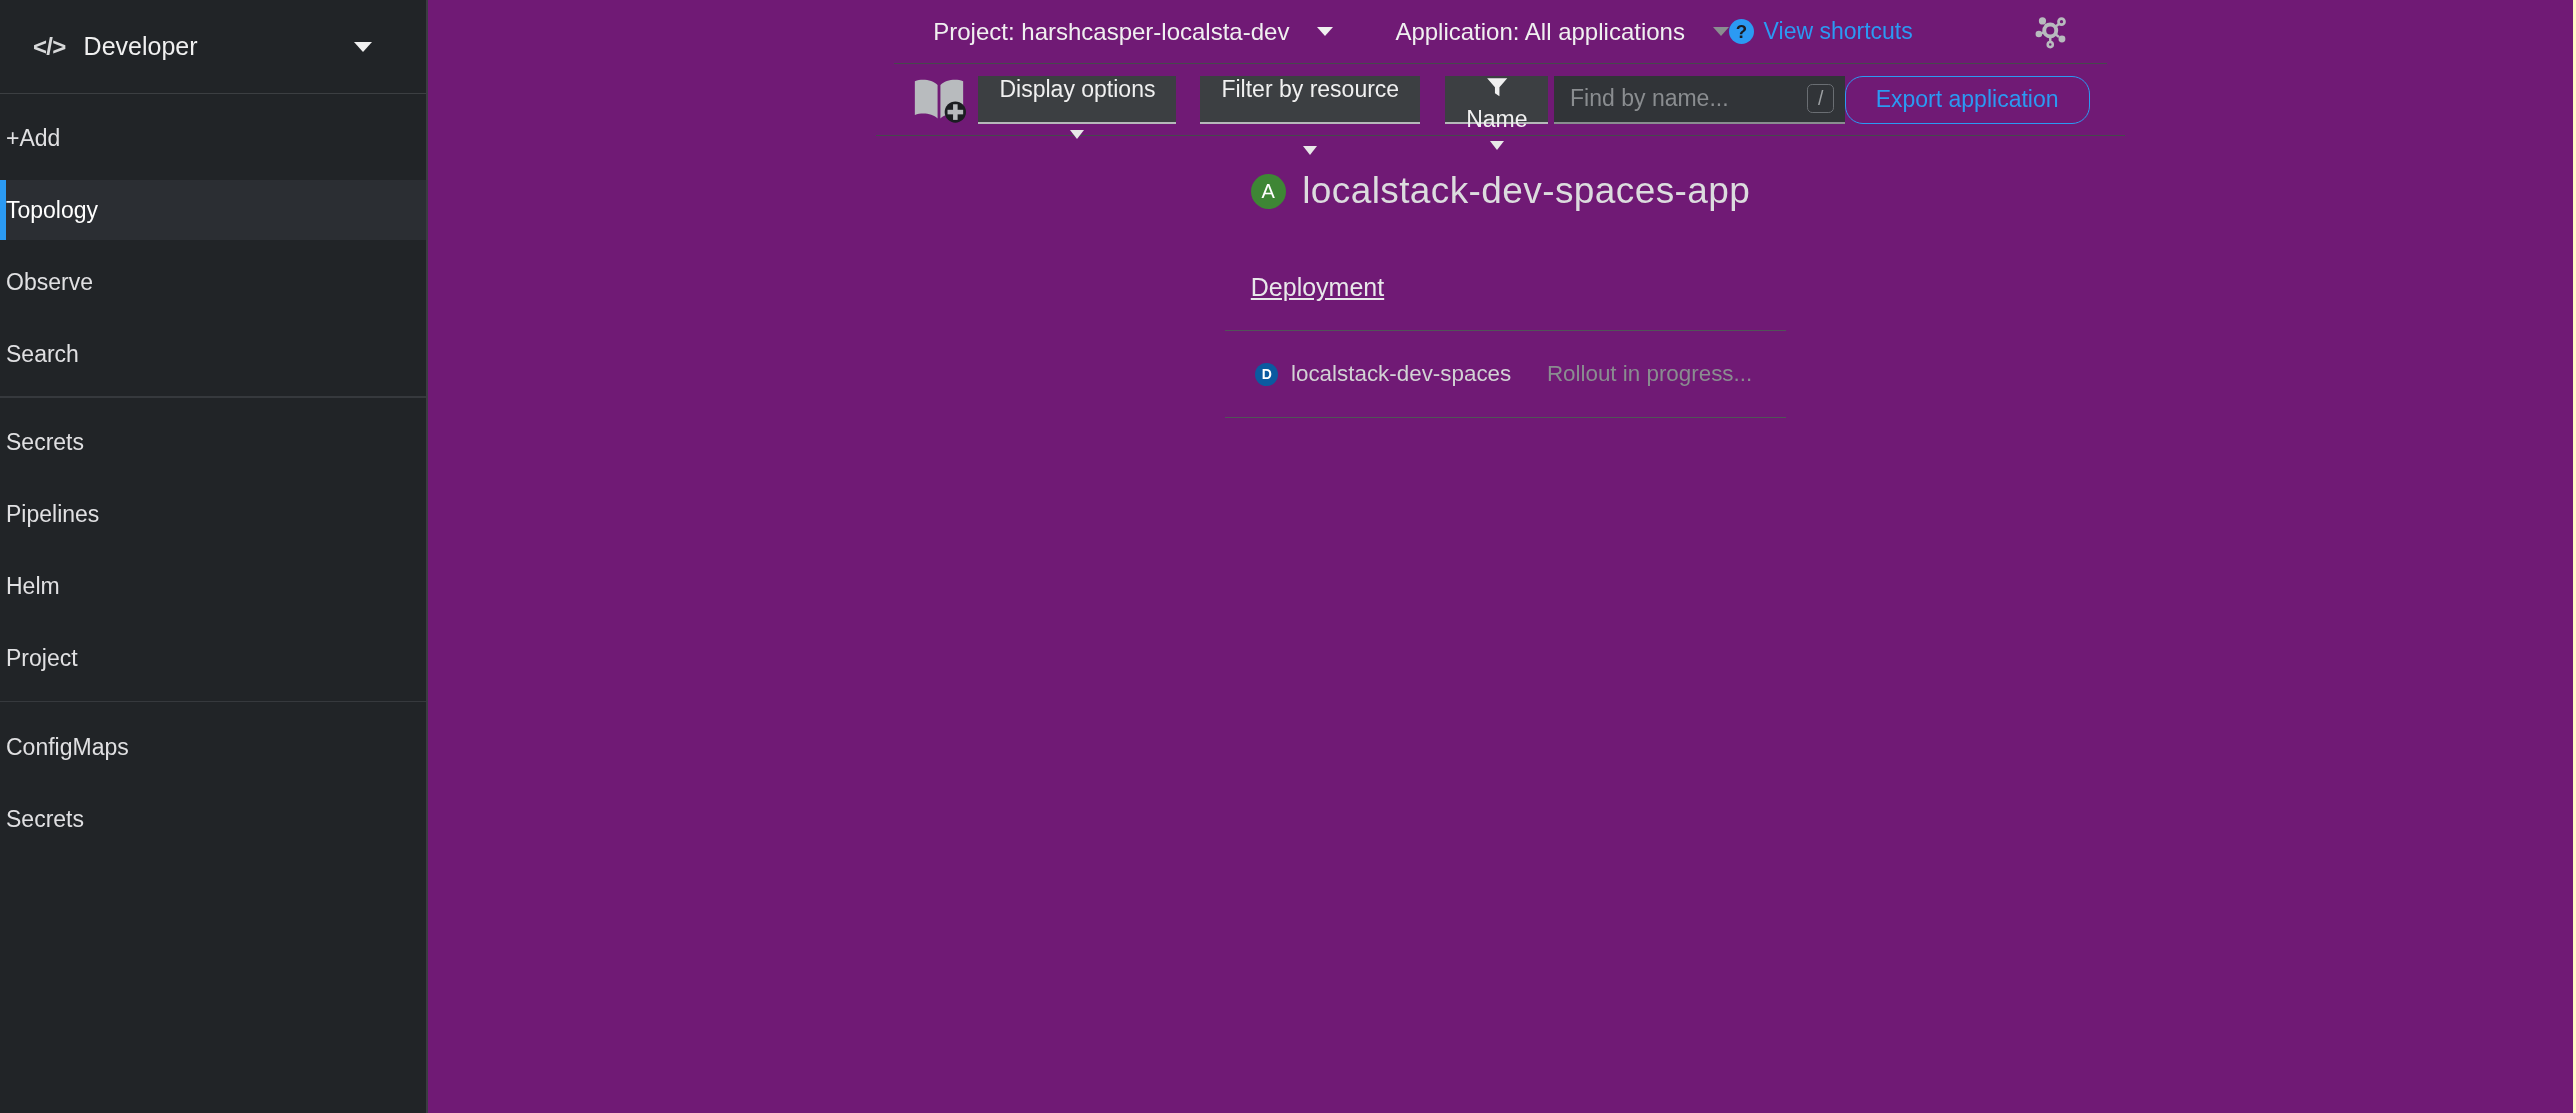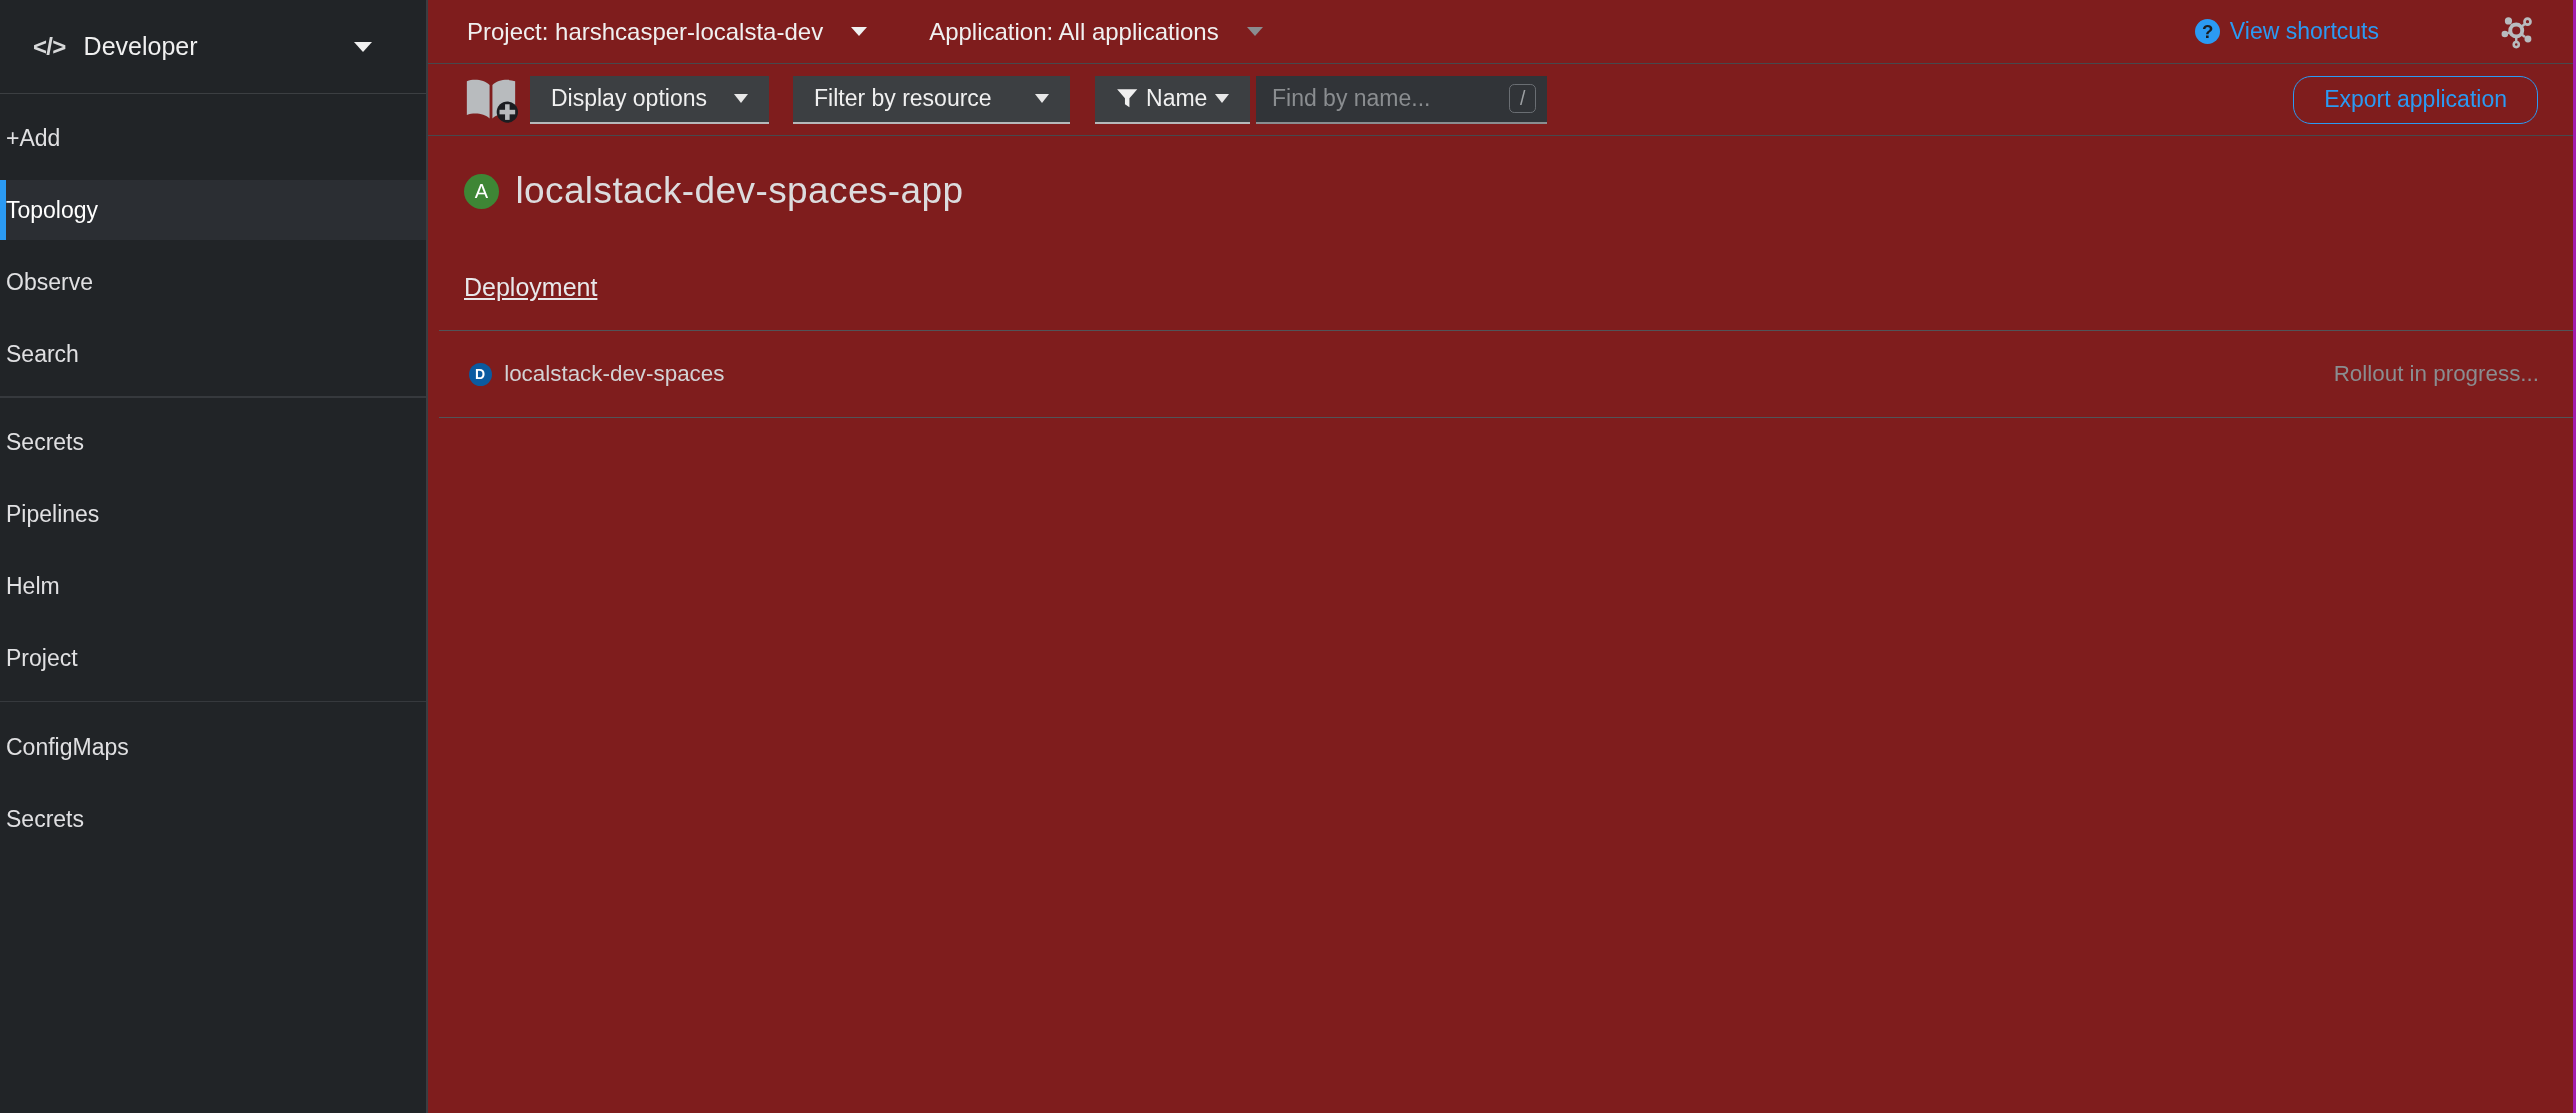--- a/index.html
+++ b/index.html
@@ -11,35 +11,35 @@
   .persp { height:94px; min-height:94px; border-bottom:1.5px solid #3c3f42; display:flex; align-items:center; padding:0 54px 0 33px; gap:18px; color:#f0f0f0; font-size:25px; cursor:pointer; }
   .dev-icon { font-weight:700; font-size:24px; color:#d8d9da; letter-spacing:-0.7px; }
   .caret { width:0; height:0; border-left:9px solid transparent; border-right:9px solid transparent; border-top:10.5px solid currentColor; display:inline-block; }
   .persp .caret { margin-left:auto; }
   .nav { list-style:none; padding-top:14px; }
   .nav-item { height:60px; display:flex; align-items:center; margin-bottom:12px; font-size:23px; color:#e0e0e2; border-left:6px solid transparent; cursor:pointer; }
   .nav-item.selected { background:#2b2e33; border-left-color:#2b9af3; color:#ffffff; }
   .nav-divider { height:1.5px; background:#36393d; margin:3px 0 15px 0; }
 
   
-  .main { flex:1; display:flex; flex-direction:column; background:#7f1d1d; border-right:3px solid #a21caf; }
+  .main { flex:1; display:flex; flex-direction:column; background:#701a75; border-right:3px solid #fef9c3;align-items:center; }
 
   .masthead { height:64px; min-height:64px; border-bottom:1.5px solid #46494d; display:flex; align-items:center; padding:0 38px 0 39px; font-size:24px; color:#f0f0f0; }
   .switch { display:flex; align-items:center; gap:28px; cursor:pointer; }
   .switch .caret { border-left-width:8.2px; border-right-width:8.2px; border-top-width:9.7px; }
   .app-switch { margin-left:62px; }
   .app-switch .caret { color:#8a8d90; }
   .mast-right { margin-left:auto; display:flex; align-items:center; }
   .shortcut-link { display:flex; align-items:center; gap:9.7px; color:#2b9af3; font-size:23px; cursor:pointer; }
   .q-icon { width:25px; height:25px; border-radius:50%; background:#2b9af3; color:#1b1d21; font-weight:700; font-size:18.7px; display:flex; align-items:center; justify-content:center; }
   .topo-icon { margin-left:120px; cursor:pointer; display:flex; }
 
   .toolbar { height:72px; min-height:72px; border-bottom:1.5px solid #46494d; display:flex; align-items:center; padding:0 35px 0 36px; }
   .book-icon { display:flex; margin-right:12px; cursor:pointer; }
-  .select { height:48px; background:#3c3f42; border-bottom:2.2px solid #b6b8ba; color:#f0f0f0; font-size:23px; display:flex; align-items:center; padding:0 21px; gap:27px; cursor:pointer; }
+  .select { height:48px; background:#3c3f42; border-bottom:2.2px solid #b6b8ba; color:#f0f0f0; font-size:23px; display:flex; align-items:center; padding:0 21px; gap:27px; cursor:pointer;flex-direction:column; }
   .select .caret { border-left-width:7.5px; border-right-width:7.5px; border-top-width:9px; color:#e8e8e8; }
   .sel-display { margin-left:0; }
   .sel-filter { margin-left:24px;gap:43px; }
   .sel-name { margin-left:25px; gap:8px; }
   .funnel-icon { display:flex; }
   .find-wrap { height:48px; width:291px; margin-left:5.2px; background:#313438; border-bottom:2.2px solid #8a8d90; display:flex; align-items:center; padding:0 10.5px 0 16.4px; }
   .find-wrap input { flex:1; min-width:0; background:transparent; border:none; outline:none; color:#e0e0e0; font-size:23px; font-family:inherit; }
   .find-wrap input::placeholder { color:#8a8d90; }
   .kbd { border:1.5px solid #6a6e73; border-radius:5.2px; color:#9da0a3; font-size:19.4px; padding:2.2px 9.7px; margin-left:6px; }
   .export-btn { margin-left:auto; height:48px; padding:0 30px; background:transparent; border:1.5px solid #2b9af3; border-radius:18px; color:#2b9af3; font-size:23px; font-family:inherit; cursor:pointer; }

